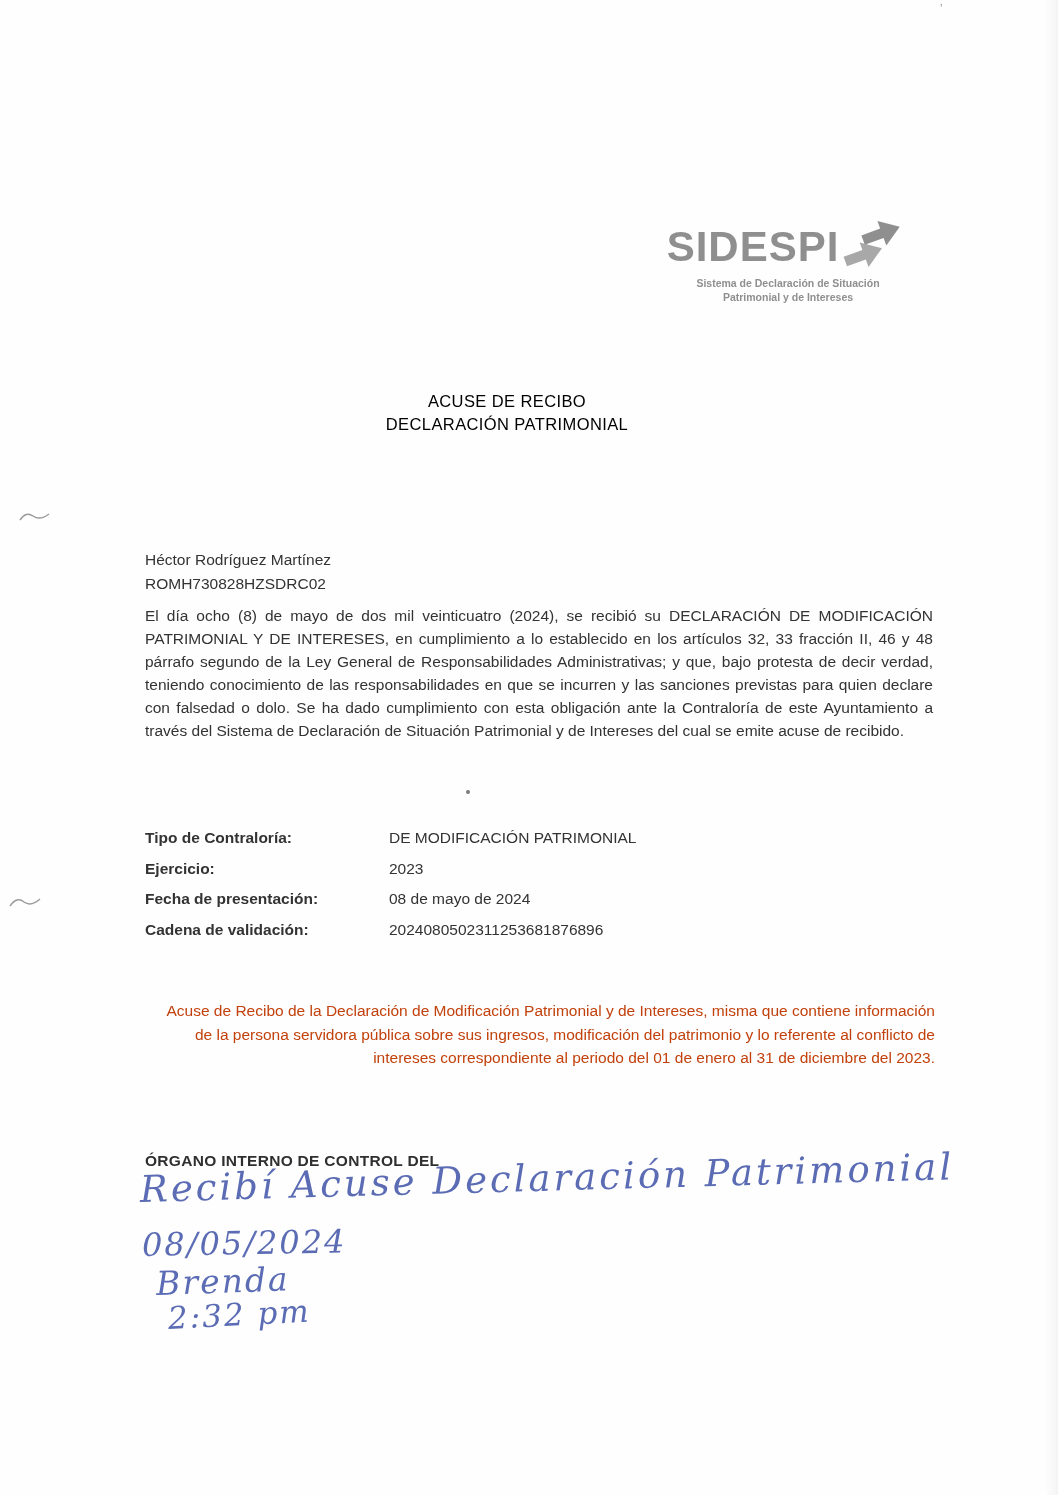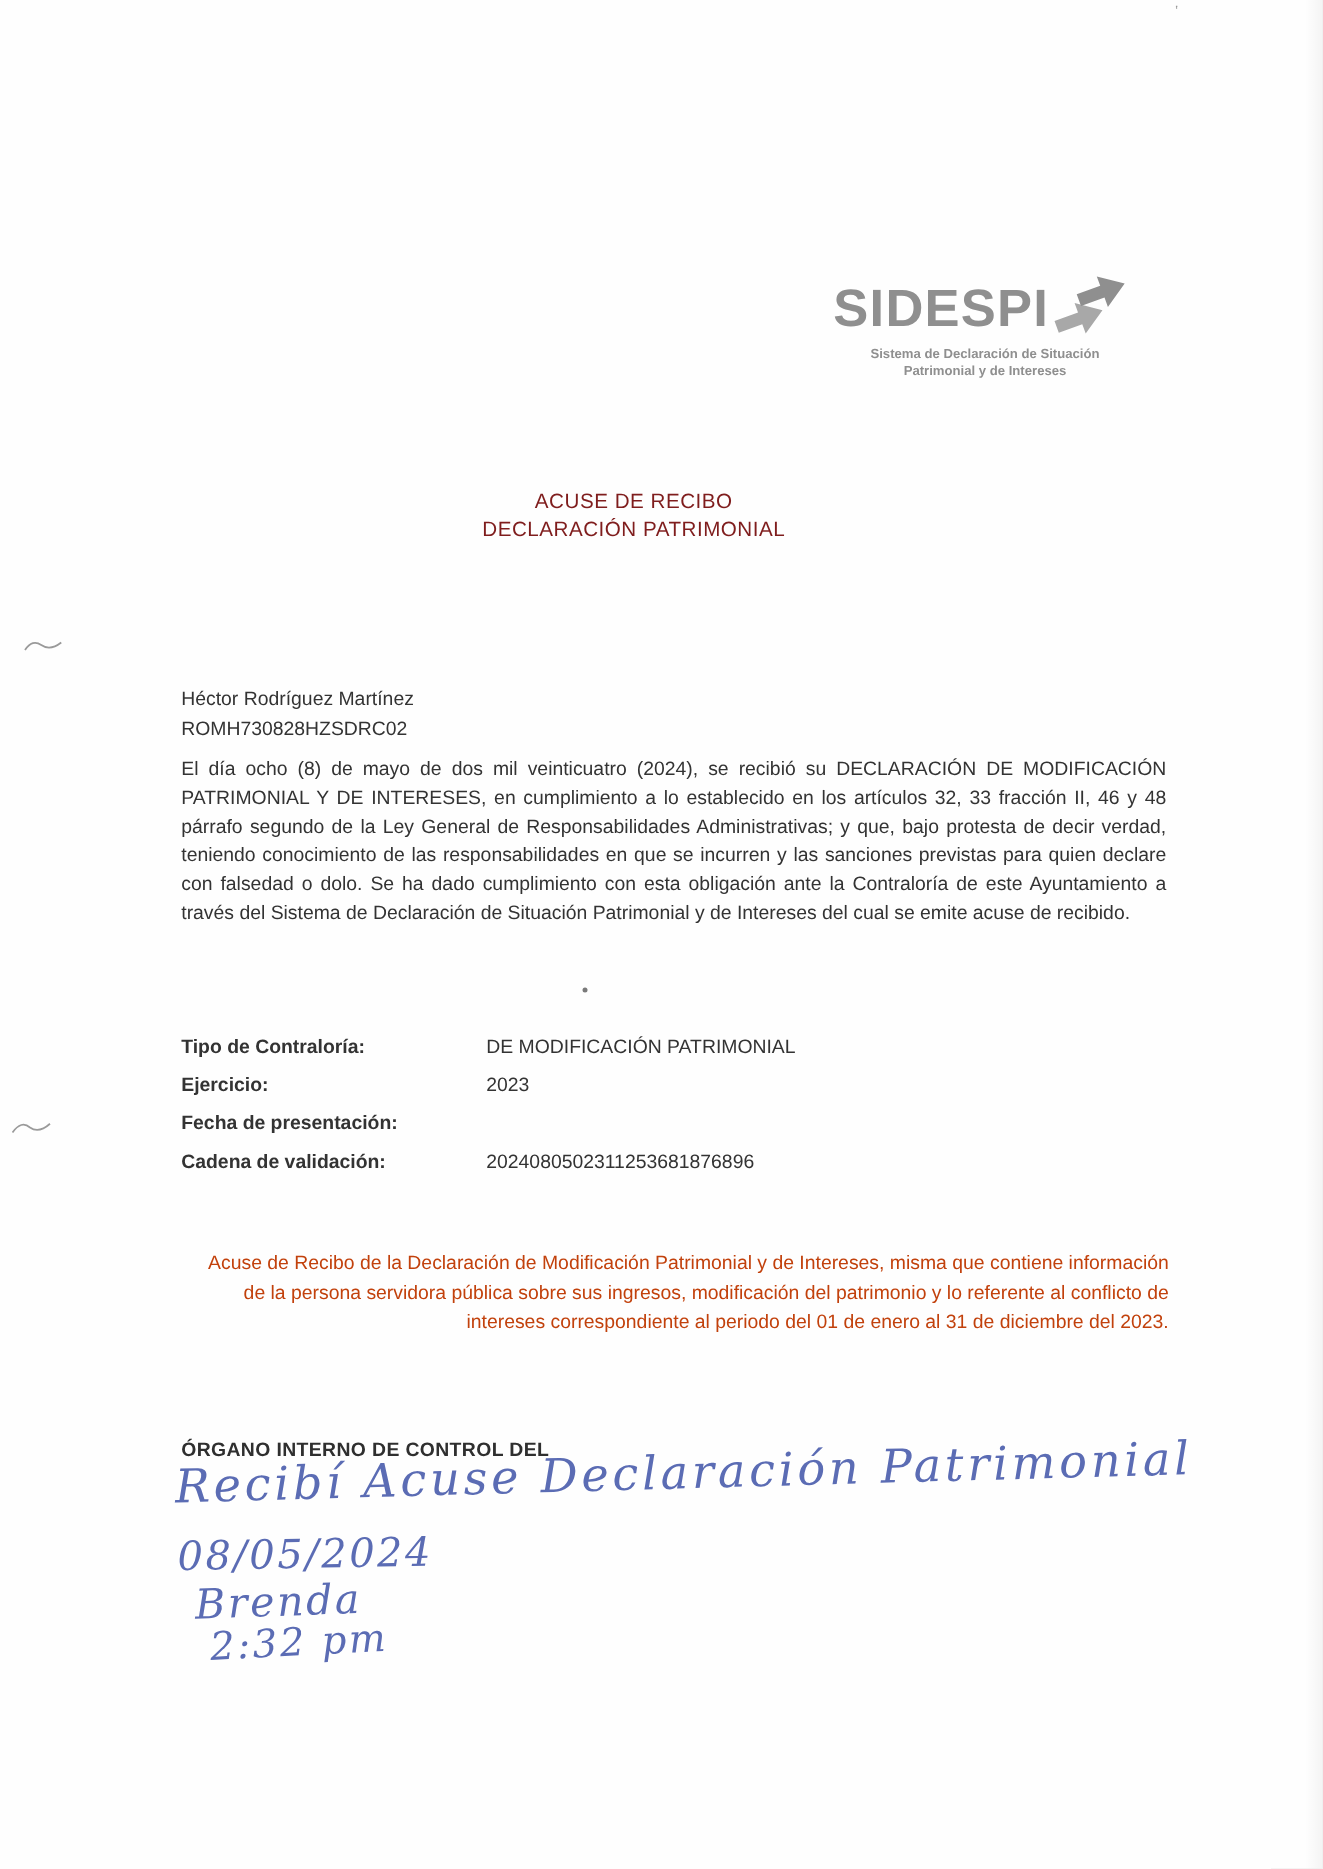--- a/index.html
+++ b/index.html
@@ -54,21 +54,21 @@
   }
   
   .doc-title {
     position: absolute;
     left: 0;
     top: 390px;
     width: 1014px;
     text-align: center;
     font-size: 16.5px;
     letter-spacing: 0.4px;
-    color: #7f1d1d;
+    color: #000000;
     line-height: 23px;
   }
   
   .declarant {
     position: absolute;
     left: 145px;
     top: 548px;
     font-size: 15.5px;
     font-weight: normal;
     color: #333;
@@ -201,20 +201,21 @@
     <div class="field-row">
       <span class="field-label">Tipo de Contraloría:</span>
       <span class="field-value">DE MODIFICACIÓN PATRIMONIAL</span>
     </div>
     <div class="field-row">
       <span class="field-label">Ejercicio:</span>
       <span class="field-value">2023</span>
     </div>
     <div class="field-row">
       <span class="field-label">Fecha de presentación:</span>
+      <span class="field-value">08 de mayo de 2024</span>
     </div>
     <div class="field-row">
       <span class="field-label">Cadena de validación:</span>
       <span class="field-value">2024080502311253681876896</span>
     </div>
   </div>
 
   <div class="closing-par">Acuse de Recibo de la Declaración de Modificación Patrimonial y de Intereses, misma que contiene información de la persona servidora pública sobre sus ingresos, modificación del patrimonio y lo referente al conflicto de intereses correspondiente al periodo del 01 de enero al 31 de diciembre del 2023.</div>
 
   <div class="org-label">ÓRGANO INTERNO DE CONTROL DEL</div>

